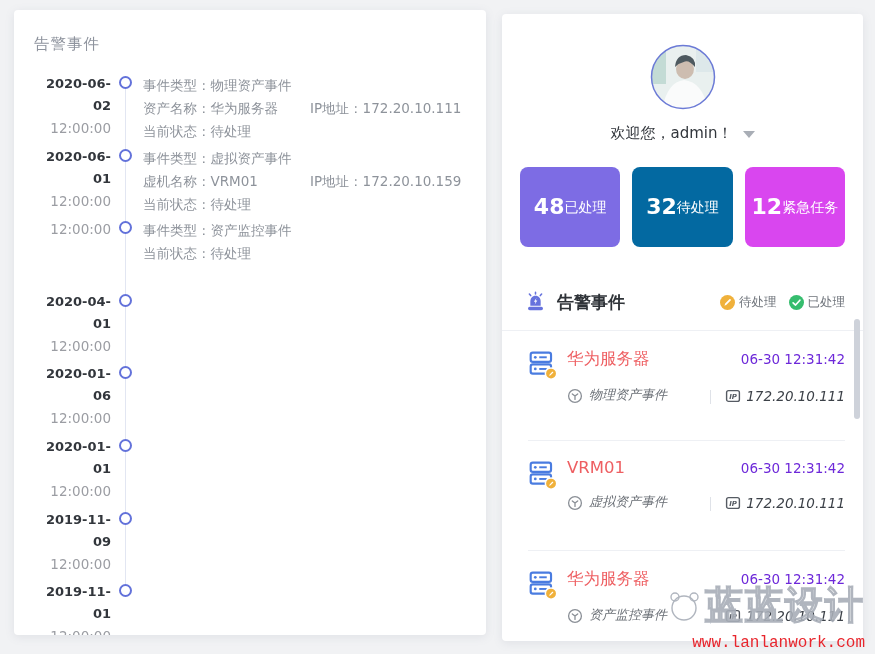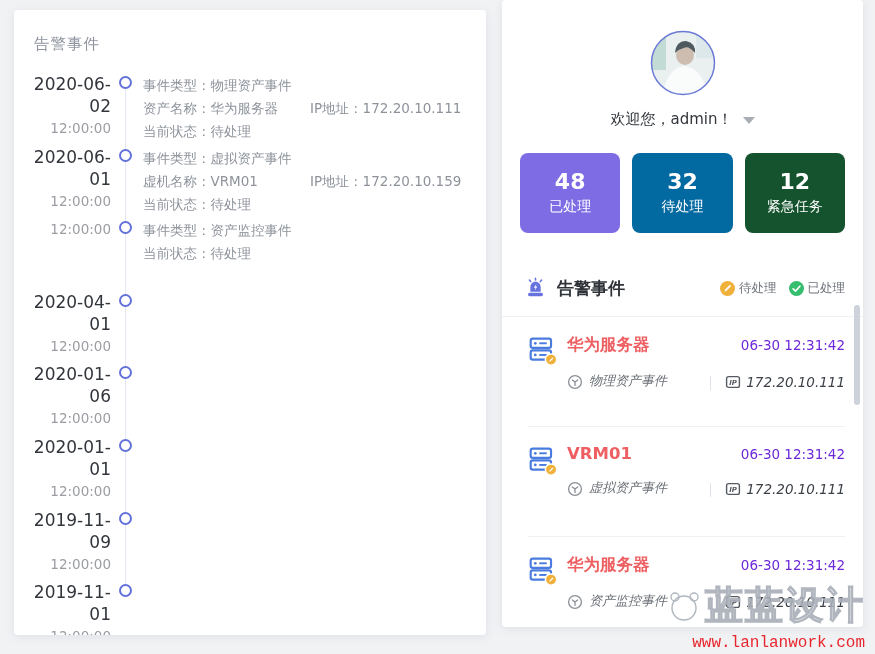--- a/index.html
+++ b/index.html
@@ -6,49 +6,49 @@
   html,body { width:875px; height:654px; }
   body { font-family:"DejaVu Sans","Liberation Sans",sans-serif; background:#f1f2f4; position:relative; overflow:hidden; }
   .card { position:absolute; background:#fff; border-radius:4px; box-shadow:0 2px 10px rgba(120,130,150,.14); }
   
   .left-card { left:14px; top:10px; width:472px; height:625px; overflow:hidden; }
   .lp-title { margin:24px 0 18px 20px; font-size:15.5px; color:#8f949e; letter-spacing:1px; }
   .timeline { position:relative; }
   .tl-line { position:absolute; left:111px; top:9px; width:1px; height:508px; background:#e2e6f2; }
   .tl-row { display:flex; align-items:flex-start; padding-left:14px; height:72.6px; position:relative; }
   .tl-date { width:83px; text-align:right; flex:none; }
-  .tl-date .d { font-size:17px; font-weight:normal; color:#32363c; line-height:22px; }
+  .tl-date .d { font-size:13px; font-weight:bold; color:#32363c; line-height:22px; }
   .tl-date .t { font-size:13.5px; color:#9b9da3; line-height:22px; }
   .tl-dot { flex:none; width:13px; height:13px; margin:3px 11px 0 8px; border:2.5px solid #6372da; border-radius:50%; background:#fff; position:relative; z-index:1; }
   .tl-detail { flex:1; padding-top:1px; }
   .dl { font-size:13.5px; color:#8e939b; line-height:23px; white-space:nowrap; }
   .nm { display:inline-block; min-width:167px; }
   
-  .right-card { left:502px; top:0; width:361px; height:627px; overflow:hidden; }
+  .right-card { left:502px; top:14px; width:361px; height:627px; overflow:hidden; }
   .avatar-wrap { display:flex; justify-content:center; margin-top:30px; }
   .welcome-row { display:flex; justify-content:center; align-items:center; gap:10px; margin-top:14px; }
   .welcome-text { font-size:15px; color:#32363c; }
   .caret { width:0; height:0; border-left:6px solid transparent; border-right:6px solid transparent; border-top:7px solid #a9aeb6; margin-top:2px; cursor:pointer; }
   .stats-row { display:flex; gap:12px; margin:24px 18px 0 18px; }
-  .stat-card { flex:1; height:80px; border-radius:8px; color:#fff; display:flex; flex-direction:column; align-items:center; justify-content:center; cursor:pointer; }
+  .stat-card { flex:1; height:80px; border-radius:8px; color:#fff; display:flex; align-items:center; justify-content:center; cursor:pointer; }
   .stat-card .v { font-size:22px; font-weight:bold; line-height:26px; }
   .stat-card .l { font-size:14px; line-height:22px; }
   .stat-0 { background:#7d6ce4; }
   .stat-1 { background:#0369a1; }
-  .stat-2 { background:#14532d; }
+  .stat-2 { background:#d946ef; }
   .alerts-header { display:flex; align-items:center; margin:44px 18px 0 22px; }
   .ah-title { font-size:17px; font-weight:bold; color:#2f3338; margin-left:10px; }
   .legend { margin-left:auto; display:flex; align-items:center; gap:12px; }
   .lg-item { display:flex; align-items:center; gap:4px; font-size:12.5px; color:#6f747b; }
   .ah-divider { height:1px; background:#eef0f4; margin:16px 0 0 0; }
   .alert-item { height:110px; margin:0 18px 0 26px; border-bottom:1px solid #eef0f4; padding-top:17px; display:flex; cursor:pointer; }
   .ai-icon { flex:none; width:30px; margin-top:2px; position:relative; }
   .ai-body { flex:1; margin-left:9px; }
   .ai-top { display:flex; align-items:baseline; }
-  .ai-name { font-size:16.5px; font-weight:bold; color:#ee5f62; }
+  .ai-name { font-size:16.5px; font-weight:normal; color:#ee5f62; }
   .ai-time { margin-left:auto; font-size:13.5px; color:#6d28d9; }
   .ai-sub { display:flex; align-items:flex-end; margin-top:16px;font-style:italic; }
   .ai-type { font-size:13px; color:#6a6f76; margin-left:6px; }
   .vdiv { width:1px; height:14px; background:#dfe2e8; margin:0 14px 0 auto; }
   .ai-ip { font-size:13.5px; color:#3c4148; margin-left:5px; }
   .scroll-thumb { position:absolute; right:3px; top:305px; width:6px; height:100px; border-radius:3px; background:#ced2da; cursor:pointer; }
   
   .watermark { position:absolute; right:10px; bottom:2px; text-align:right; pointer-events:none; }
   .wm-logo { display:flex; align-items:center; gap:4px; justify-content:flex-end; opacity:.9; }
   .wm-text { font-size:38px; font-weight:bold; color:rgba(255,255,255,.55); -webkit-text-stroke:1.2px #a8aeb8; letter-spacing:2px; }

